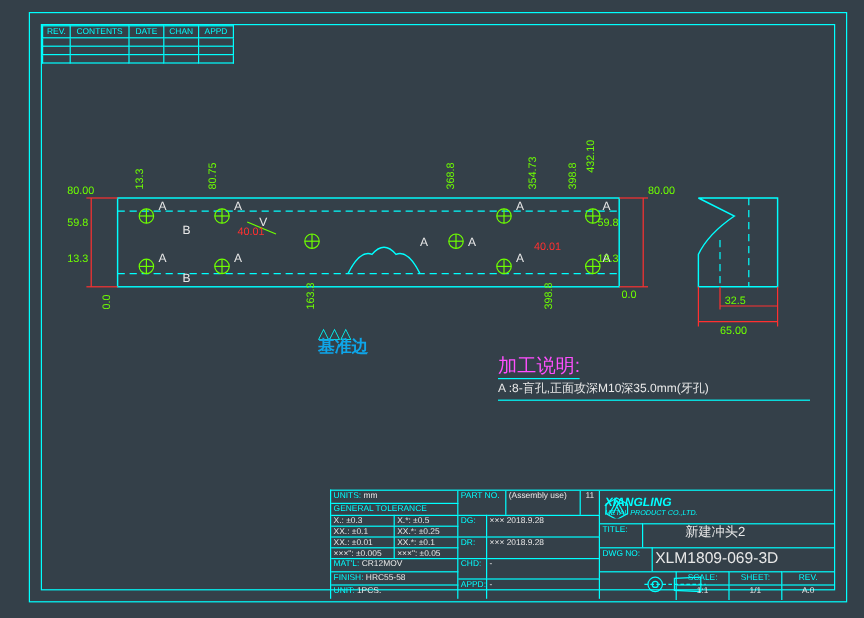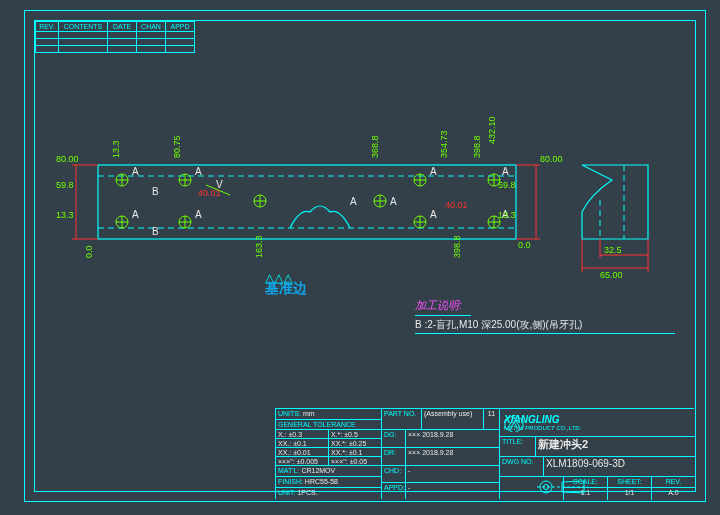--- a/index.html
+++ b/index.html
@@ -68,21 +68,21 @@
 
   .notes {
     position: absolute;
     left: 415px;
     top: 298px;
     width: 260px;
     font-size: 10px;
     color: #E8E8E8;
     line-height: 15px;
   }
-  .notes .hdr { color: #FF4FFF; font-size: 11px; border-bottom: 1px solid #00FFFF; padding-bottom: 2px; display: inline-block; min-width: 56px; font-style: italic; }
+  .notes .hdr { color: #FF4FFF; font-size: 16px; border-bottom: 1px solid #00FFFF; padding-bottom: 2px; display: inline-block; min-width: 56px; }
   .notes .row { border-bottom: 1px solid #00FFFF; padding: 1px 0; }
 
   .title-block {
     position: absolute;
     left: 275px;
     bottom: 16px;
     width: 418px;
     height: 90px;
     border: 1px solid #00FFFF;
     border-right: none;
@@ -252,21 +252,21 @@
   <text x="600" y="238" class="limeText">65.00</text>
 </svg>
 
 <div class="ref-tri">
   <span style="letter-spacing:0">△△△</span><br>
   <span class="mlab">基准边</span>
 </div>
 
 <div class="notes">
   <span class="hdr">加工说明:</span>
-  <div class="row">B :2-盲孔,M10 深25.00(攻,侧)(吊牙孔)</div>
+  <div class="row">A :8-盲孔,正面攻深M10深35.0mm(牙孔)</div>
 </div>
 
 <div class="title-block">
 
   <div class="cell" style="left:0; top:0; width:106px; height:10px; border-top:none;">
     <span class="tb-label">UNITS:</span>
     <span class="tb-val">mm</span>
   </div>
   <div class="cell" style="left:0; top:10px; width:106px; height:10px;">
     <span class="tb-label">GENERAL TOLERANCE</span>
@@ -299,23 +299,23 @@
     <svg width="20" height="18">
       <polygon points="10,1 19,6 19,14 10,19 1,14 1,6" fill="none" stroke="#00FFFF"></polygon>
       <path d="M4 14 L10 3 L16 14 M7 14 L10 8 L13 14" stroke="#00FFFF" fill="none" stroke-width="1"></path>
     </svg>
     <div>
       <div class="logo-name">XIANGLING</div>
       <div class="logo-sub">METAL PRODUCT CO.,LTD.</div>
     </div>
   </div>
   <div class="cell" style="left:224px; top:27px; width:36px; height:20px;"><span class="tb-label">TITLE:</span></div>
-  <div class="cell" style="left:260px; top:27px; width:159px; height:20px; border-right:none; font-size:11px;"><span class="tb-val" style="font-weight:bold;">新建冲头2</span></div>
+  <div class="cell" style="left:260px; top:27px; width:159px; height:20px; border-right:none; font-size:11px;"><span class="tb-val" style="font-weight:normal;margin-left:33px;">新建冲头2</span></div>
   <div class="cell" style="left:224px; top:47px; width:44px; height:20px;"><span class="tb-label">DWG NO:</span></div>
-  <div class="cell" style="left:268px; top:47px; width:151px; height:20px; border-right:none; font-size:10px;"><span class="tb-val">XLM1809-069-3D</span></div>
+  <div class="cell" style="left:268px; top:47px; width:151px; height:20px; border-right:none; font-size:13px;"><span class="tb-val">XLM1809-069-3D</span></div>
   <div class="cell" style="left:224px; top:67px; width:64px; height:24px; text-align:center;">
     <svg width="60" height="18">
       <circle cx="14" cy="9" r="6" stroke="#00FFFF" fill="none"></circle>
       <circle cx="14" cy="9" r="2.5" stroke="#00FFFF" fill="none"></circle>
       <path d="M 30 4 L 52 3 L 52 15 L 30 14 Z" stroke="#00FFFF" fill="none"></path>
       <line x1="5" y1="9" x2="56" y2="9" stroke="#00FFFF" stroke-dasharray="3 2"></line>
     </svg>
   </div>
   <div class="cell" style="left:288px; top:67px; width:44px; height:11px; text-align:center;"><span class="tb-label">SCALE:</span></div>
   <div class="cell" style="left:332px; top:67px; width:44px; height:11px; text-align:center;"><span class="tb-label">SHEET:</span></div>

